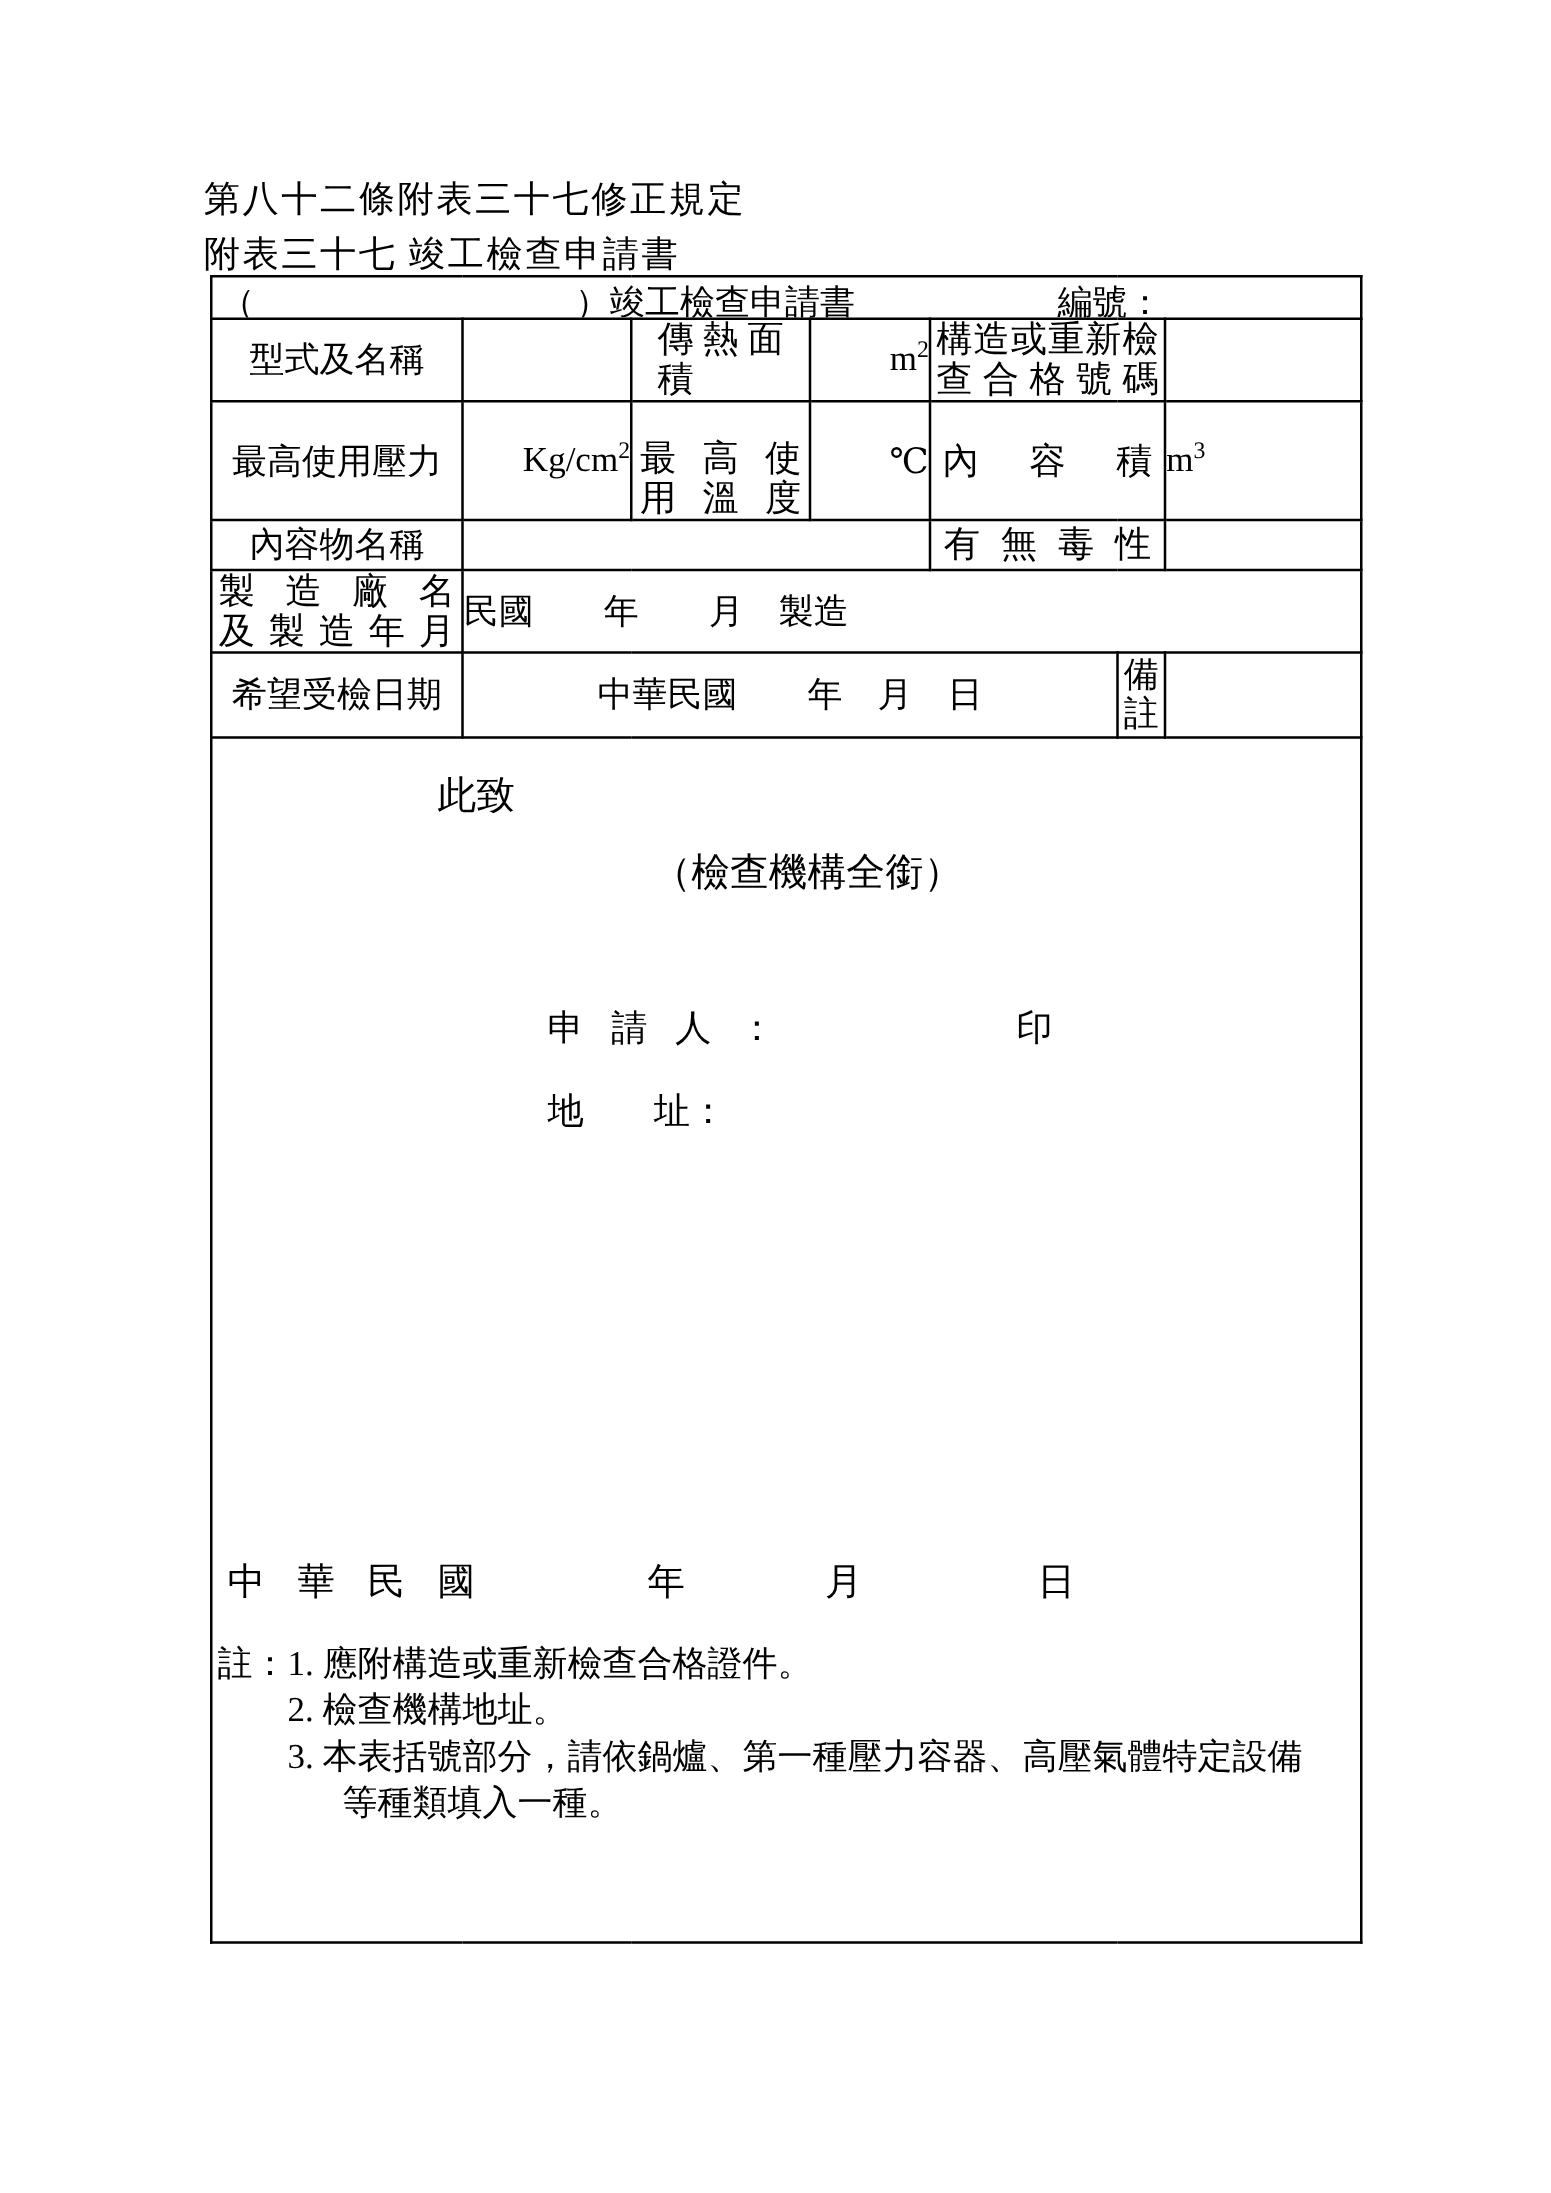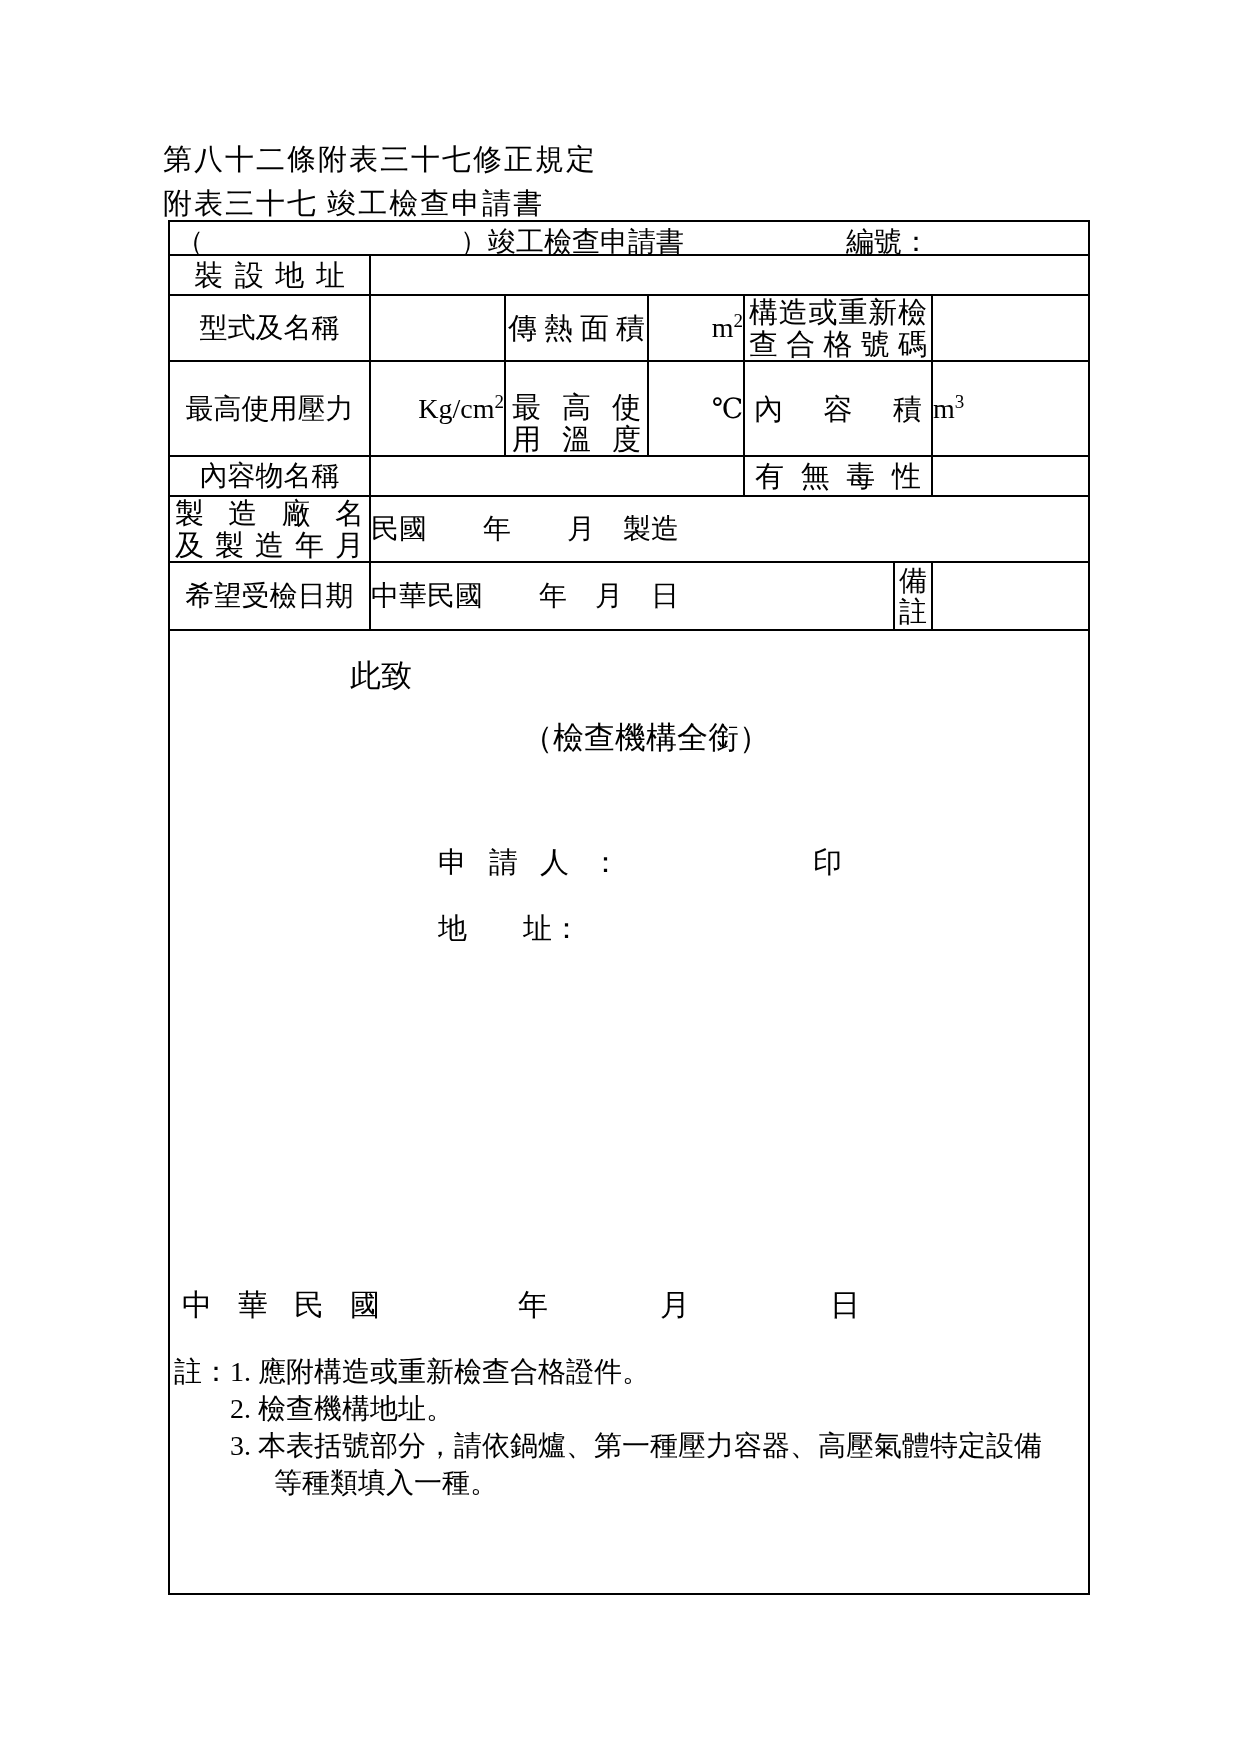--- a/index.html
+++ b/index.html
@@ -29,21 +29,21 @@
   .hdr-serial{left:676px;}
 
   td.phone-cell{text-align:center;font-size:28px;line-height:32px;}
 
   td.unit-br{vertical-align:bottom;text-align:right;padding:0 5px 3px 0;}
   td.unit-l{text-align:left;padding-left:14px;}
   td.kg-cell{text-align:right;padding-right:8px;}
   sup{font-size:19px;line-height:0;}
 
   td.maker-val{text-align:left;padding-left:278px;white-space:pre;}
-  td.inspect-val{text-align:left;padding-left:20px;white-space:pre;}
+  td.inspect-val{text-align:center;padding-left:20px;white-space:pre;}
   td.remarks-cell{text-align:center;font-size:26px;line-height:31px;padding:2px 0;}
 
   td.bigcell{position:relative;vertical-align:top;}
   .bigcell .abs{position:absolute;white-space:pre;}
   .salutation{left:180px;top:24px;font-size:31px;}
   .agency{left:352px;top:86px;font-size:31px;}
   .applicant{left:268px;top:212px;font-size:29px;letter-spacing:22px;}
   .seal{left:643px;top:212px;font-size:29px;}
   .addr-a{left:268px;top:278px;font-size:29px;}
   .addr-b{left:353px;top:278px;font-size:29px;}
@@ -78,34 +78,26 @@
     <tbody>
         <tr class="r1">
       <td class="hdr" colspan="7">
         <span class="hdr-open">（</span>
         <span class="hdr-title">）竣工檢查申請書</span>
         <span class="hdr-serial">編號：</span>
       </td>
     </tr>
 
 
-    <tr class="r3">
-      <td class="addr-label">
-        <span class="jwrap" style="padding:0 14px;">
-              <span class="jl">裝設地址</span>
-            </span>
-      </td>
-      <td colspan="6"></td>
-    </tr>
 
     <tr class="r4">
       <td class="lc">型式及名稱</td>
       <td></td>
       <td>
-        <span class="jwrap" style="padding:0 2px;">
+        <span class="jwrap" style="padding:0 20px;">
               <span class="jl">傳熱面積</span>
             </span>
       </td>
       <td class="unit-br">
         <span>m</span><sup>2</sup>
       </td>
       <td colspan="2">
         <span class="jwrap two-line" style="padding:0 4px;">
           <span class="jl">構造或重新檢</span>
           <span class="jl">查合格號碼</span>

